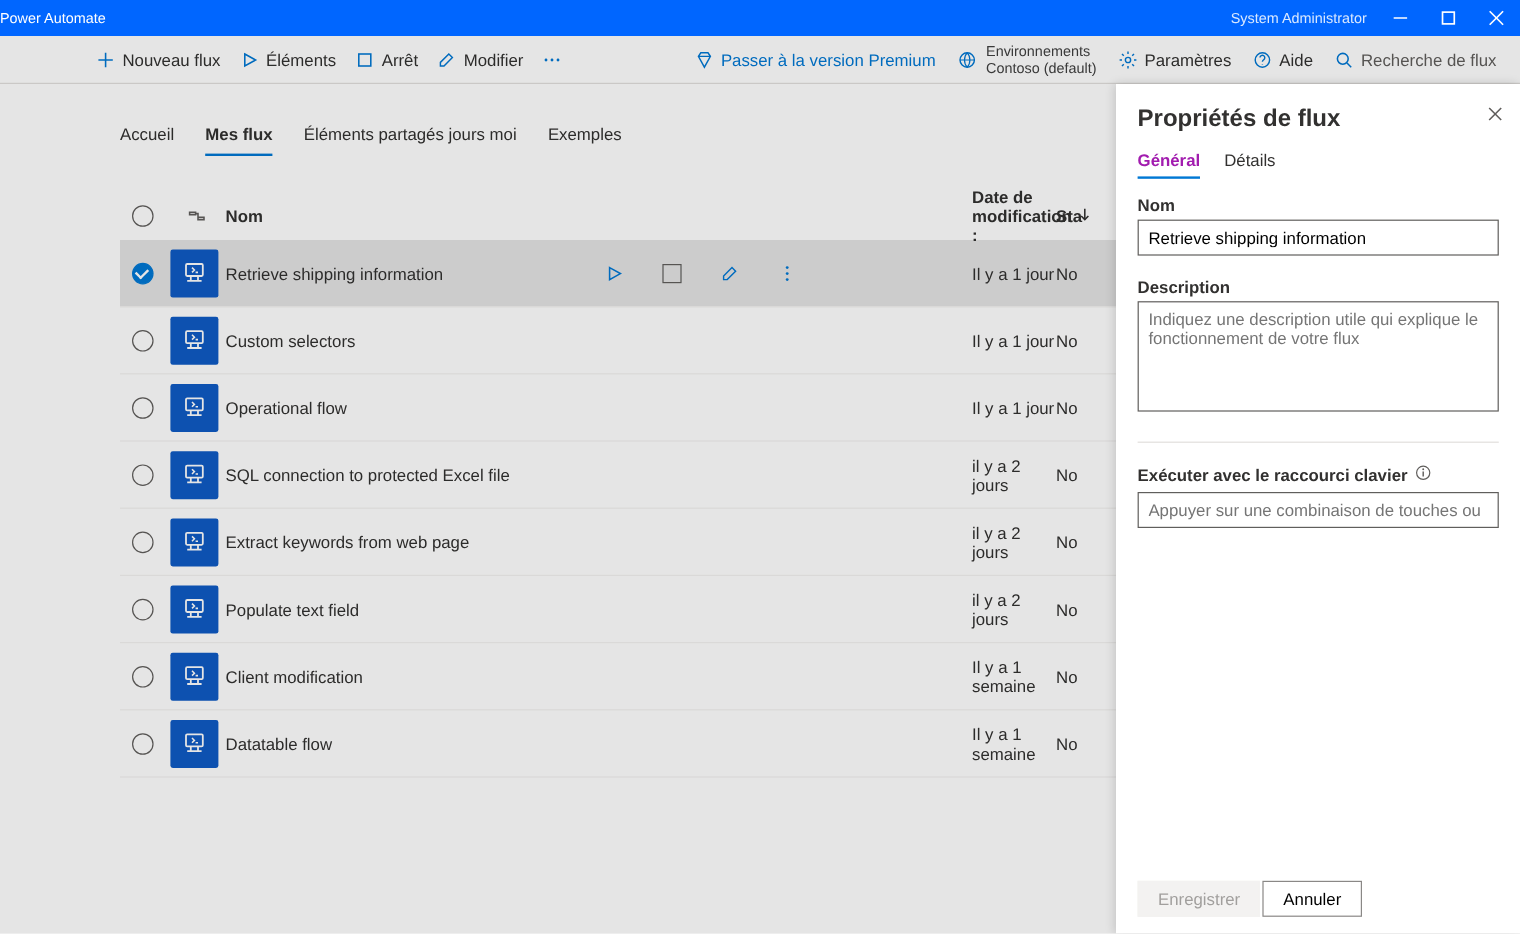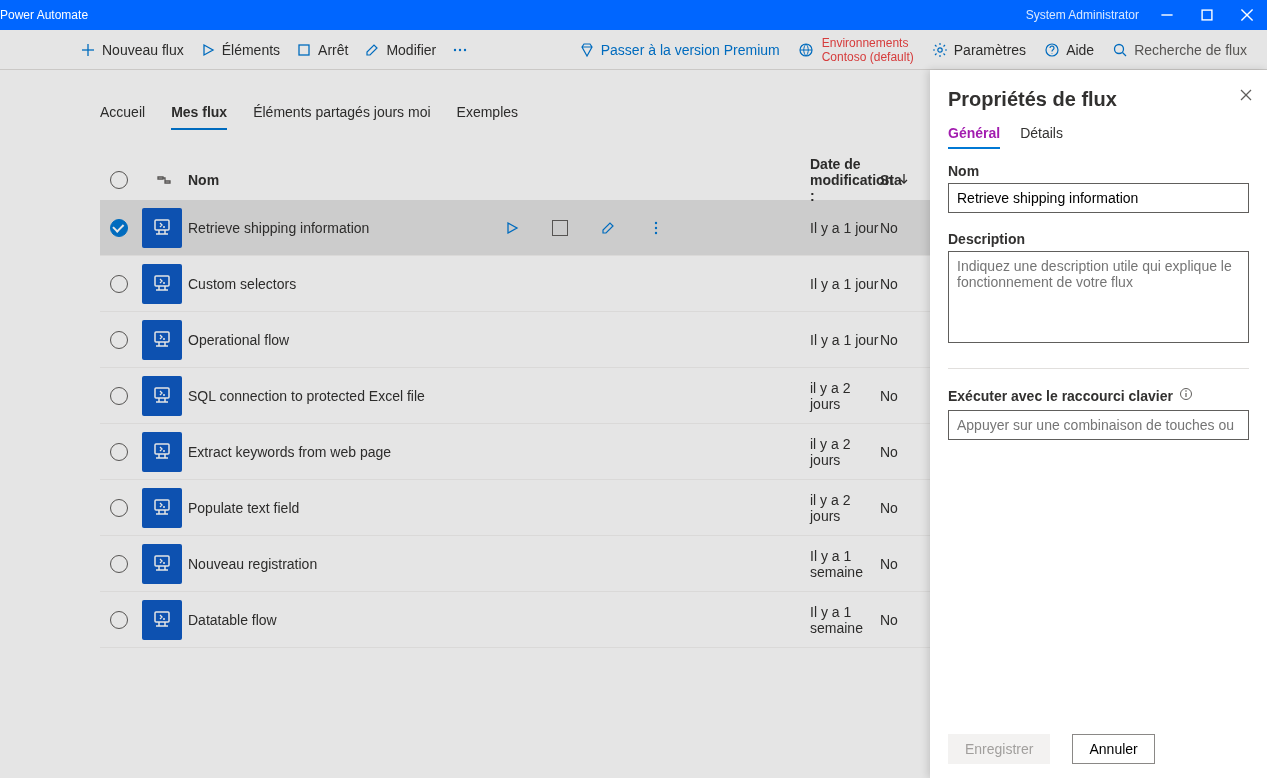--- a/index.html
+++ b/index.html
@@ -13,21 +13,21 @@
 
   
   .cmdbar { height: 40px; border-bottom: 1px solid #e1dfdd; display: flex; align-items: center; padding: 0 20px 0 80px; gap: 16px; }
   .cmdbar .left { display: flex; align-items: center; gap: 16px; }
   .cmdbar .spacer { flex: 1; }
   .cmdbar .right { display: flex; align-items: center; gap: 18px; }
   .cmd { display: flex; align-items: flex-end; gap: 6px; color: #323130; font-size: 14px; cursor: default; }
   .cmd .ic { color: #0078d4; display: inline-flex; }
   .cmd.link { color: #0078d4; }
   .envblock { display: flex; align-items: center; gap: 8px; }
-  .envtext { display: flex; flex-direction: column; line-height: 14px; font-size: 12px; color: #ef4444; }
+  .envtext { display: flex; flex-direction: column; line-height: 14px; font-size: 12px; color: #404040; }
 
   
   .content { padding: 20px 0 0 100px; }
   .tabs { display: flex; gap: 26px; align-items: flex-end; height: 40px; }
   .tab { font-size: 14px; padding-bottom: 8px; color: #323130; border-bottom: 2px solid transparent; }
   .tab.active { font-weight: 600; border-bottom-color: #0078d4; }
 
   
   .table { margin-top: 26px; width: 1040px; }
   .thead, .trow { display: grid; grid-template-columns: 40px 48px 300px 48px 48px 48px 48px 130px 70px 120px 80px; align-items: center; height: 44px; }
@@ -53,21 +53,21 @@
   .panel .closebtn { position: absolute; top: 18px; right: 14px; }
   .panel .ptabs { display: flex; gap: 20px; border-bottom: 0 solid #e1dfdd; margin-bottom: 14px; }
   .panel .ptab { font-size: 14px; padding-bottom: 6px; border-bottom: 2px solid transparent; }
   .panel .ptab.active { font-weight: 600; border-bottom-color: #0078d4; color: #a21caf; }
   .panel label.fld { font-weight: 600; font-size: 14px; display: block; margin-bottom: 4px; }
   .panel input[type=text], .panel textarea { width: 100%; border: 1px solid #605e5c; padding: 6px 8px; font-size: 14px; font-family: inherit; }
   .panel textarea { height: 92px; resize: none; }
   .panel .section { margin-bottom: 18px; }
   .panel .divider { border-bottom: 1px solid #e1dfdd; margin: 4px 0 18px 0; }
   .panel .shortlbl { display: flex; align-items: center; gap: 6px; font-weight: 600; margin-bottom: 6px; }
-  .panel .footer { margin-top: auto; display: flex; gap: 22px; }
+  .panel .footer { margin-top: auto; display: flex; gap: 2px; }
   .panel .btn { padding: 6px 16px; font-size: 14px; border: 1px solid #8a8886; background: #fff; }
   .panel .btn.primary { background: #f3f2f1; border-color: #f3f2f1; color: #a19f9d; }
 
   .ic14 { width: 14px; height: 14px; }
   .ic16 { width: 16px; height: 16px; }
 </style>
 </head>
 <body>
 
 <div class="titlebar">
@@ -470,21 +470,21 @@
             <div class="flowicon">
               <svg width="22" height="22" viewBox="0 0 22 22">
                 <rect x="4" y="3" width="14" height="10" rx="1" fill="none" stroke="#fff" stroke-width="1.5"></rect>
                 <line x1="8" y1="13" x2="8" y2="17" stroke="#fff" stroke-width="1.5"></line>
                 <line x1="14" y1="13" x2="14" y2="17" stroke="#fff" stroke-width="1.5"></line>
                 <line x1="5" y1="17" x2="17" y2="17" stroke="#fff" stroke-width="1.5"></line>
                 <path d="M9 6 L11 8 L9 10 M12 10 H14" fill="none" stroke="#fff" stroke-width="1.3"></path>
               </svg>
             </div>
           </div>
-          <div>Nouveau registration</div>
+          <div>Client modification</div>
           <div class="actions">
             <svg class="ic16" viewBox="0 0 16 16">
               <polygon points="4,3 13,8 4,13" fill="none" stroke="#0078d4" stroke-width="1.3"></polygon>
             </svg>
           </div>
           <div class="actions">
             <div class="cb2"></div>
           </div>
           <div class="actions">
             <svg class="ic16" viewBox="0 0 16 16">

